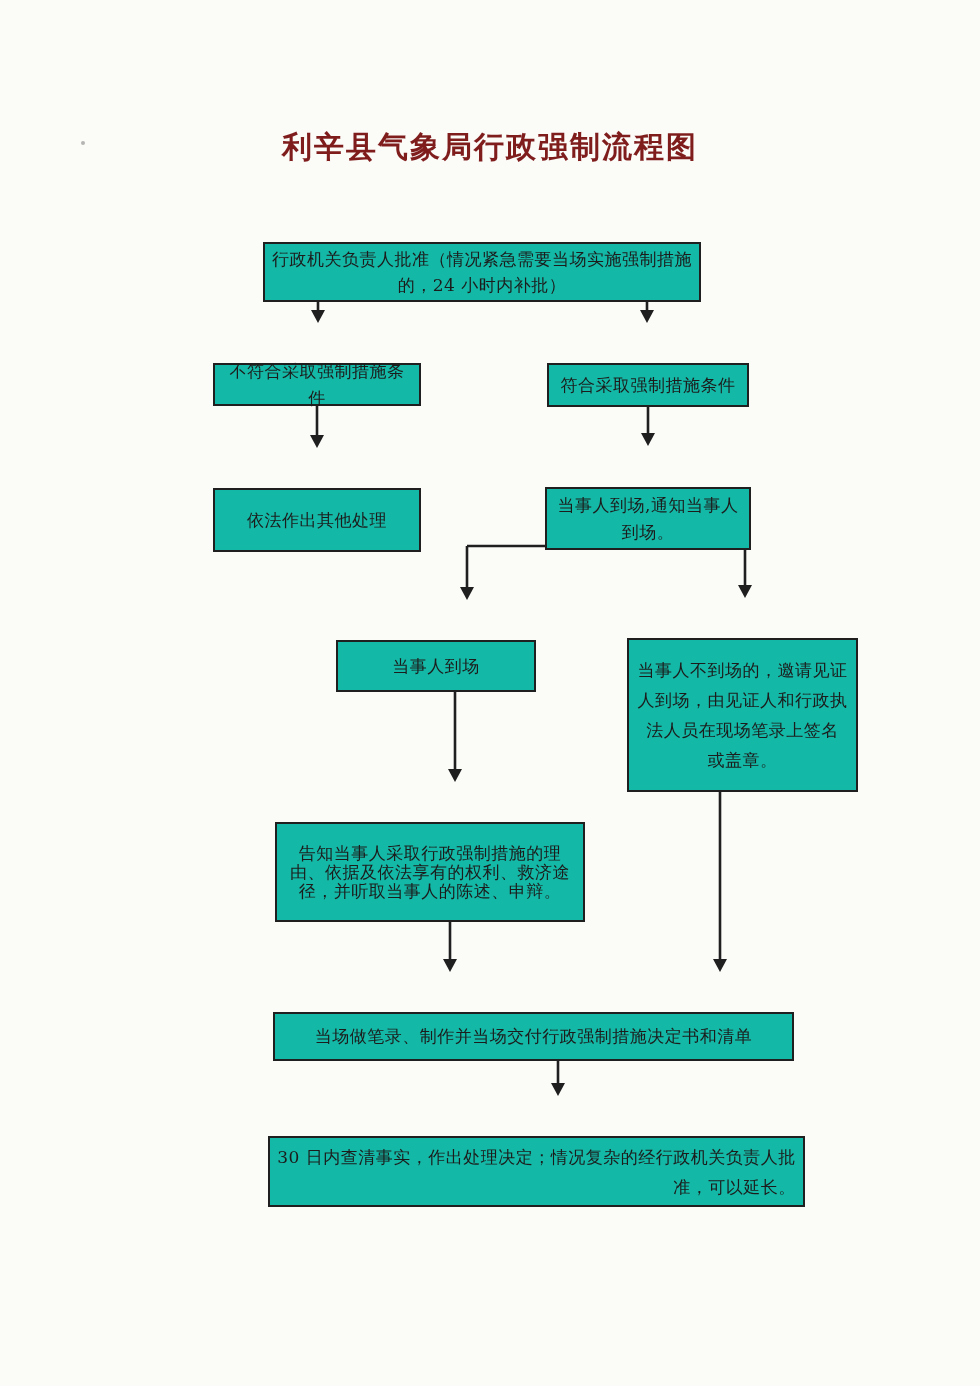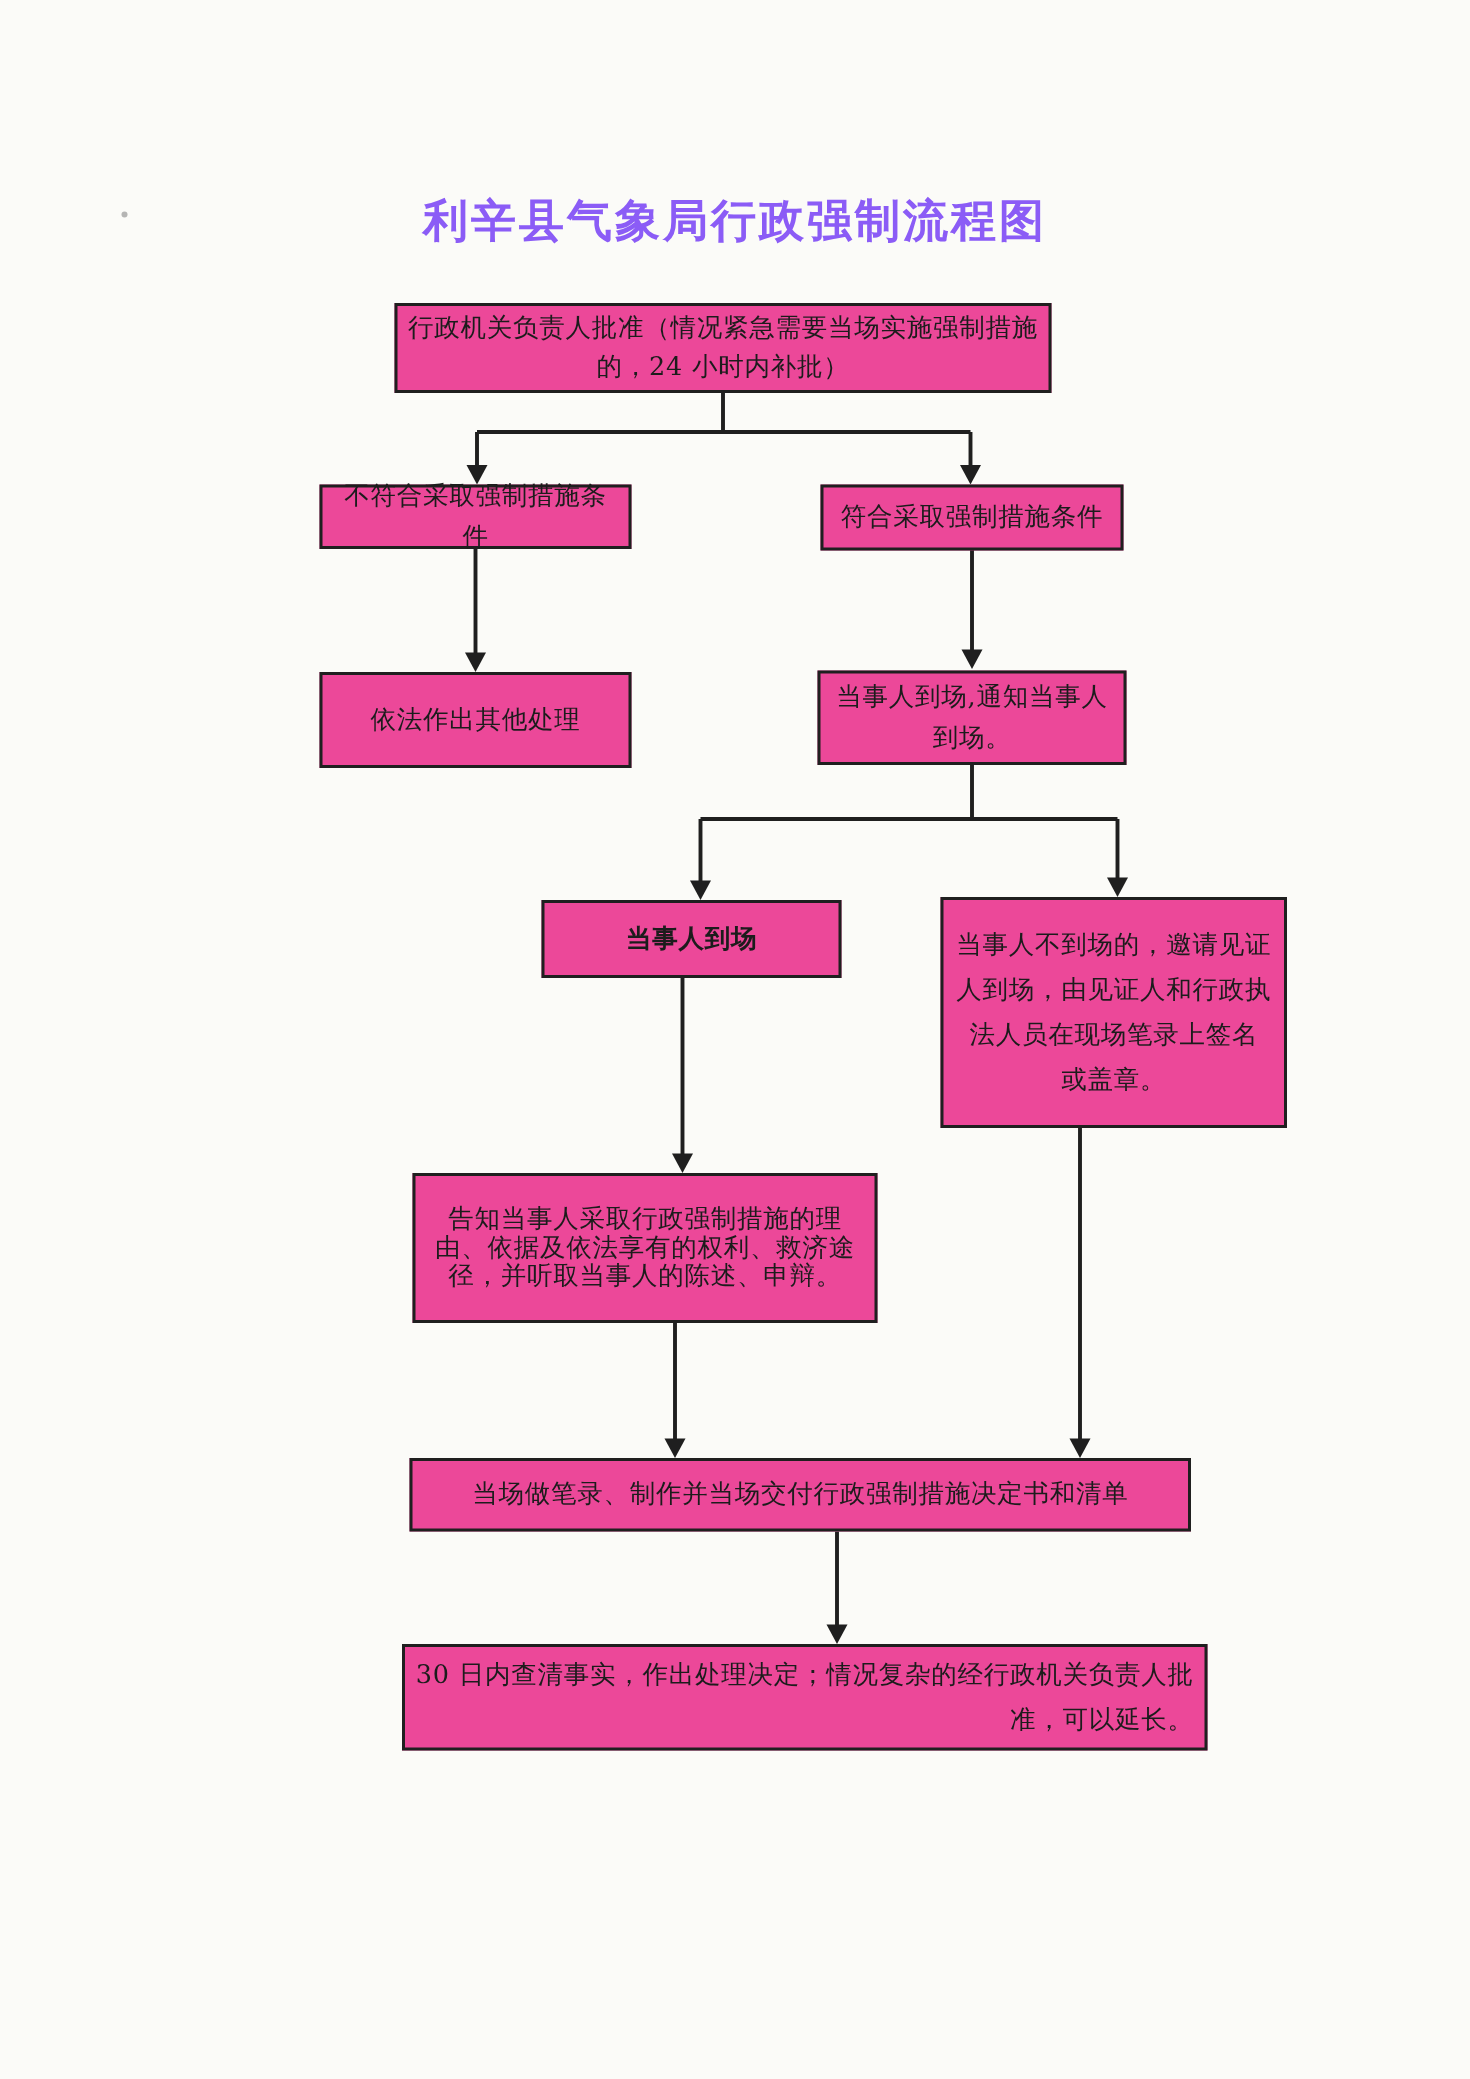--- a/index.html
+++ b/index.html
@@ -15,52 +15,53 @@
     overflow:hidden;
     color:#1c1c1c;
   }
   .title{
     position:absolute;
     left:0;top:127px;width:100%;
     text-align:center;
     font-size:30px;
     font-weight:700;
     letter-spacing:2px;
-    color:#8b5cf6;
+    color:#7f1d1d;
   }
   .speck{
     position:absolute;
     left:81px;top:141px;
     width:4px;height:4px;
     border-radius:50%;
     background:#8f8f8f;
     opacity:.65;
   }
   .node{
     position:absolute;
     box-sizing:border-box;
     border:2.7px solid #1f1f1f;
-    background:#ec4899;
+    background:#14b8a6;
     display:flex;
     align-items:center;
     justify-content:center;
     text-align:center;
     white-space:pre-line;
     font-size:17px;
     line-height:27px;
     letter-spacing:0.5px;
     padding:12px 6px;
     color:#1c1c1c;
+    margin-top:40px;
   }
   .n-approval  {left:263px;top:202px;width:438px;height:60px;line-height:26px;}
   .n-notmeet   {left:213px;top:323px;width:208px;height:43px;}
   .n-meet      {left:547px;top:323px;width:202px;height:44px;}
   .n-other     {left:213px;top:448px;width:208px;height:64px;}
   .n-showcert  {left:545px;top:447px;width:206px;height:63px;line-height:27px;}
-  .n-present   {left:361px;top:600px;width:200px;height:52px;font-weight:bold;}
+  .n-present   {left:336px;top:600px;width:200px;height:52px;}
   .n-absent    {left:627px;top:598px;width:231px;height:154px;line-height:30px;}
   .n-inform    {left:275px;top:782px;width:310px;height:100px;line-height:19px;}
   .n-record    {left:273px;top:972px;width:521px;height:49px;}
   .n-decision  {left:268px;top:1096px;width:537px;height:71px;line-height:30px;text-align:right;}
   svg.wires{
     position:absolute;left:0;top:0;
     width:980px;height:1386px;
     pointer-events:none;
   }
   svg.wires path{

